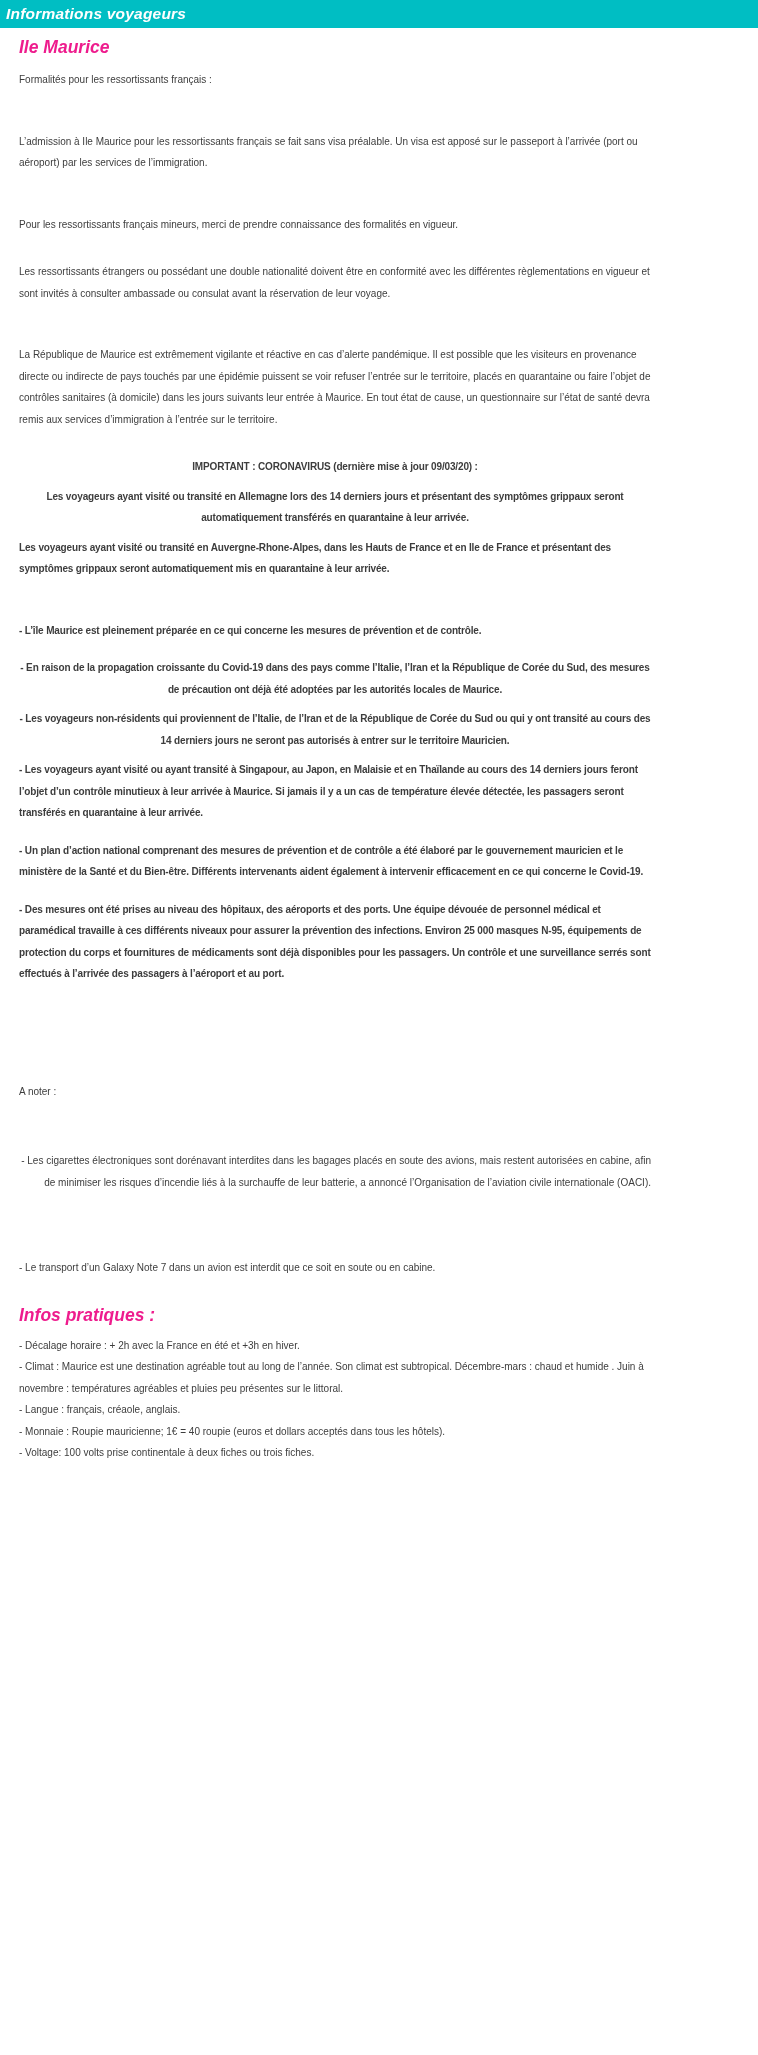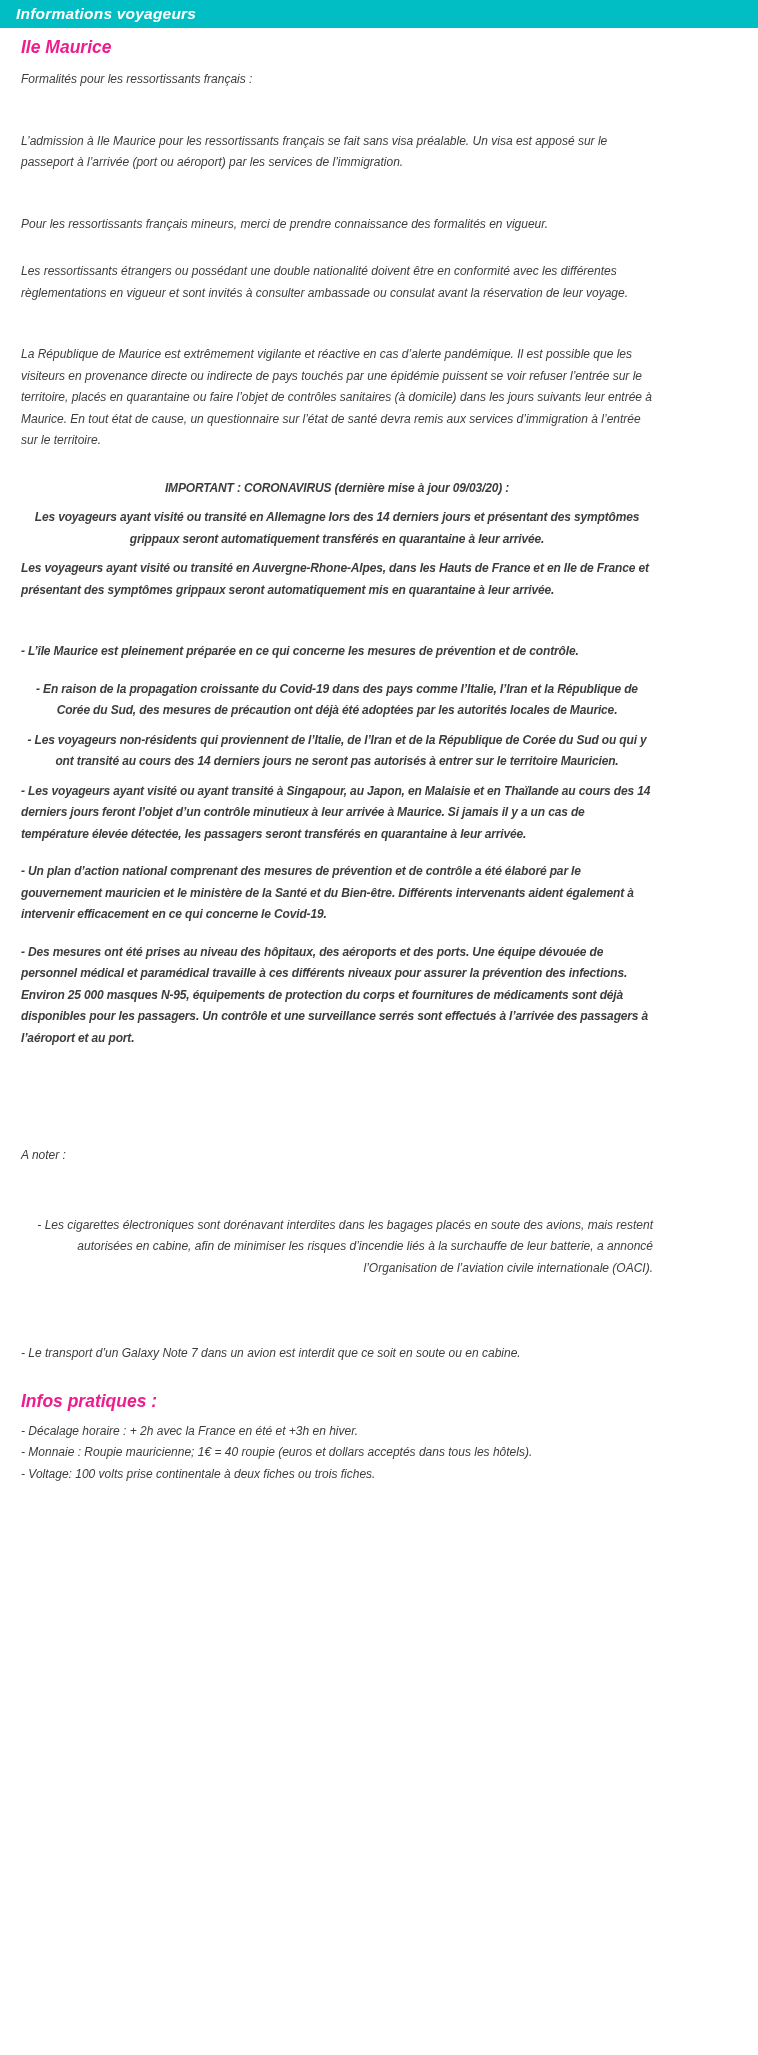--- a/index.html
+++ b/index.html
@@ -13,46 +13,44 @@
     min-height: 2055px;
     background: #ffffff;
     overflow: hidden;
   }
   .topbar {
     height: 28px;
     width: 100%;
     background: var(--header-bg, #00BEC3);
     display: flex;
     align-items: center;
-    padding-left: 16px;
+    padding-left: 6px;
   }
   .topbar-title {
     color: var(--header-text, #ffffff);
     font-style: italic;
     font-weight: 700;
     font-size: 15.5px;
     letter-spacing: 0.2px;
   }
   .content {
-    padding: 9px 0 0 3px;
-    margin-left: 18px;
+    padding: 9px 0 0 19px;
   }
   .h-pink {
     color: var(--accent, #EE1C8D);
     font-style: italic;
     font-weight: 700;
     font-size: 17.5px;
     line-height: 20px;
     margin: 0 0 12px 0;
   }
   .h2 { margin-top: 4px; margin-bottom: 10px; }
   .p, .li {
     color: var(--text, #3D3D3D);
-    font-style: italic;
-    font-size: 12px;
+    font-size: 10px;
     line-height: 21.5px;
     max-width: 632px;
   }
   .b { font-weight: 700; letter-spacing: -0.15px; }
   .li { margin: 0; }
   .g8  { margin-bottom: 8px; text-align: center; }
   .g16 { margin-bottom: 16px; }
   .g26 { margin-bottom: 26px; }
   .g40 { margin-bottom: 40px; }
   .g48 { margin-bottom: 48px; }
@@ -86,17 +84,19 @@
     <p class="p b g16">- Les voyageurs ayant visité ou ayant transité à Singapour, au Japon, en Malaisie et en Thaïlande au cours des 14 derniers jours feront l’objet d’un contrôle minutieux à leur arrivée à Maurice. Si jamais il y a un cas de température élevée détectée, les passagers seront transférés en quarantaine à leur arrivée.</p>
     <p class="p b g16">- Un plan d’action national comprenant des mesures de prévention et de contrôle a été élaboré par le gouvernement mauricien et le ministère de la Santé et du Bien-être. Différents intervenants aident également à intervenir efficacement en ce qui concerne le Covid-19.</p>
     <p class="p b g96">- Des mesures ont été prises au niveau des hôpitaux, des aéroports et des ports. Une équipe dévouée de personnel médical et paramédical travaille à ces différents niveaux pour assurer la prévention des infections. Environ 25 000 masques N-95, équipements de protection du corps et fournitures de médicaments sont déjà disponibles pour les passagers. Un contrôle et une surveillance serrés sont effectués à l’arrivée des passagers à l’aéroport et au port.</p>
     <p class="p g48">A noter :</p>
     <p class="p g64">- Les cigarettes électroniques sont dorénavant interdites dans les bagages placés en soute des avions, mais restent autorisées en cabine, afin de minimiser les risques d’incendie liés à la surchauffe de leur batterie, a annoncé l’Organisation de l’aviation civile internationale (OACI).</p>
     <p class="p g26">- Le transport d’un Galaxy Note 7 dans un avion est interdit que ce soit en soute ou en cabine.</p>
 
     <h2 class="h-pink h2">Infos pratiques :</h2>
 
     <p class="li">- Décalage horaire : + 2h avec la France en été et +3h en hiver.</p>
+    <p class="li">- Climat : Maurice est une destination agréable tout au long de l’année. Son climat est subtropical. Décembre-mars : chaud et humide . Juin à novembre : températures agréables et pluies peu présentes sur le littoral.</p>
+    <p class="li">- Langue : français, créaole, anglais.</p>
     <p class="li">- Monnaie : Roupie mauricienne; 1€ = 40 roupie (euros et dollars acceptés dans tous les hôtels).</p>
     <p class="li">- Voltage: 100 volts prise continentale à deux fiches ou trois fiches.</p>
 
   </main>
 </div>
 
 </body></html>

